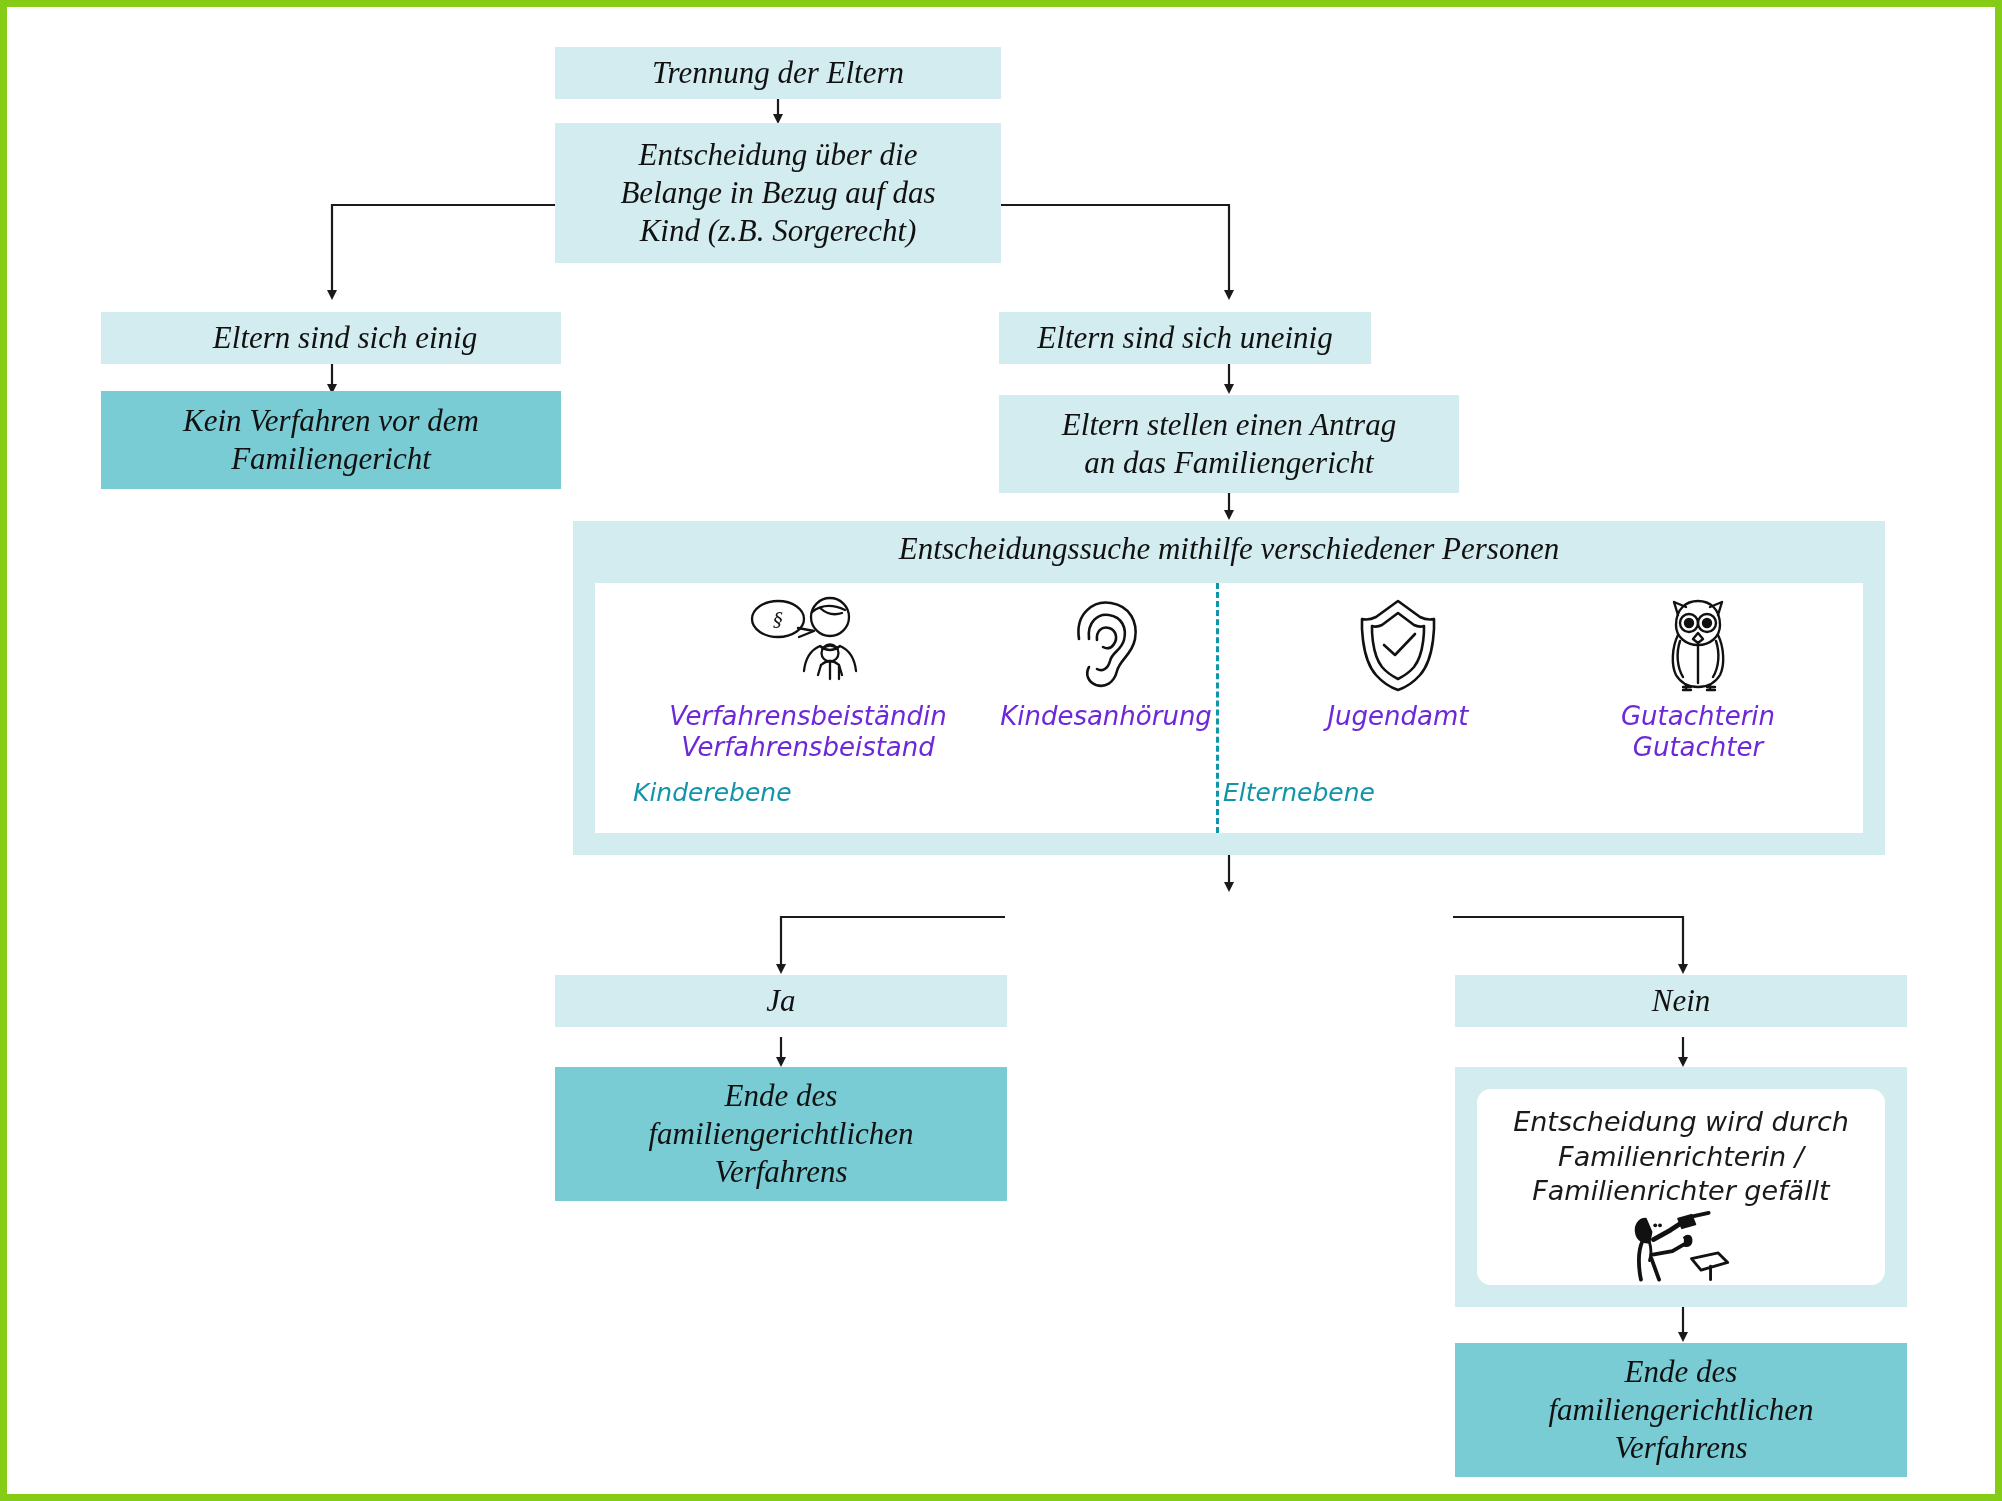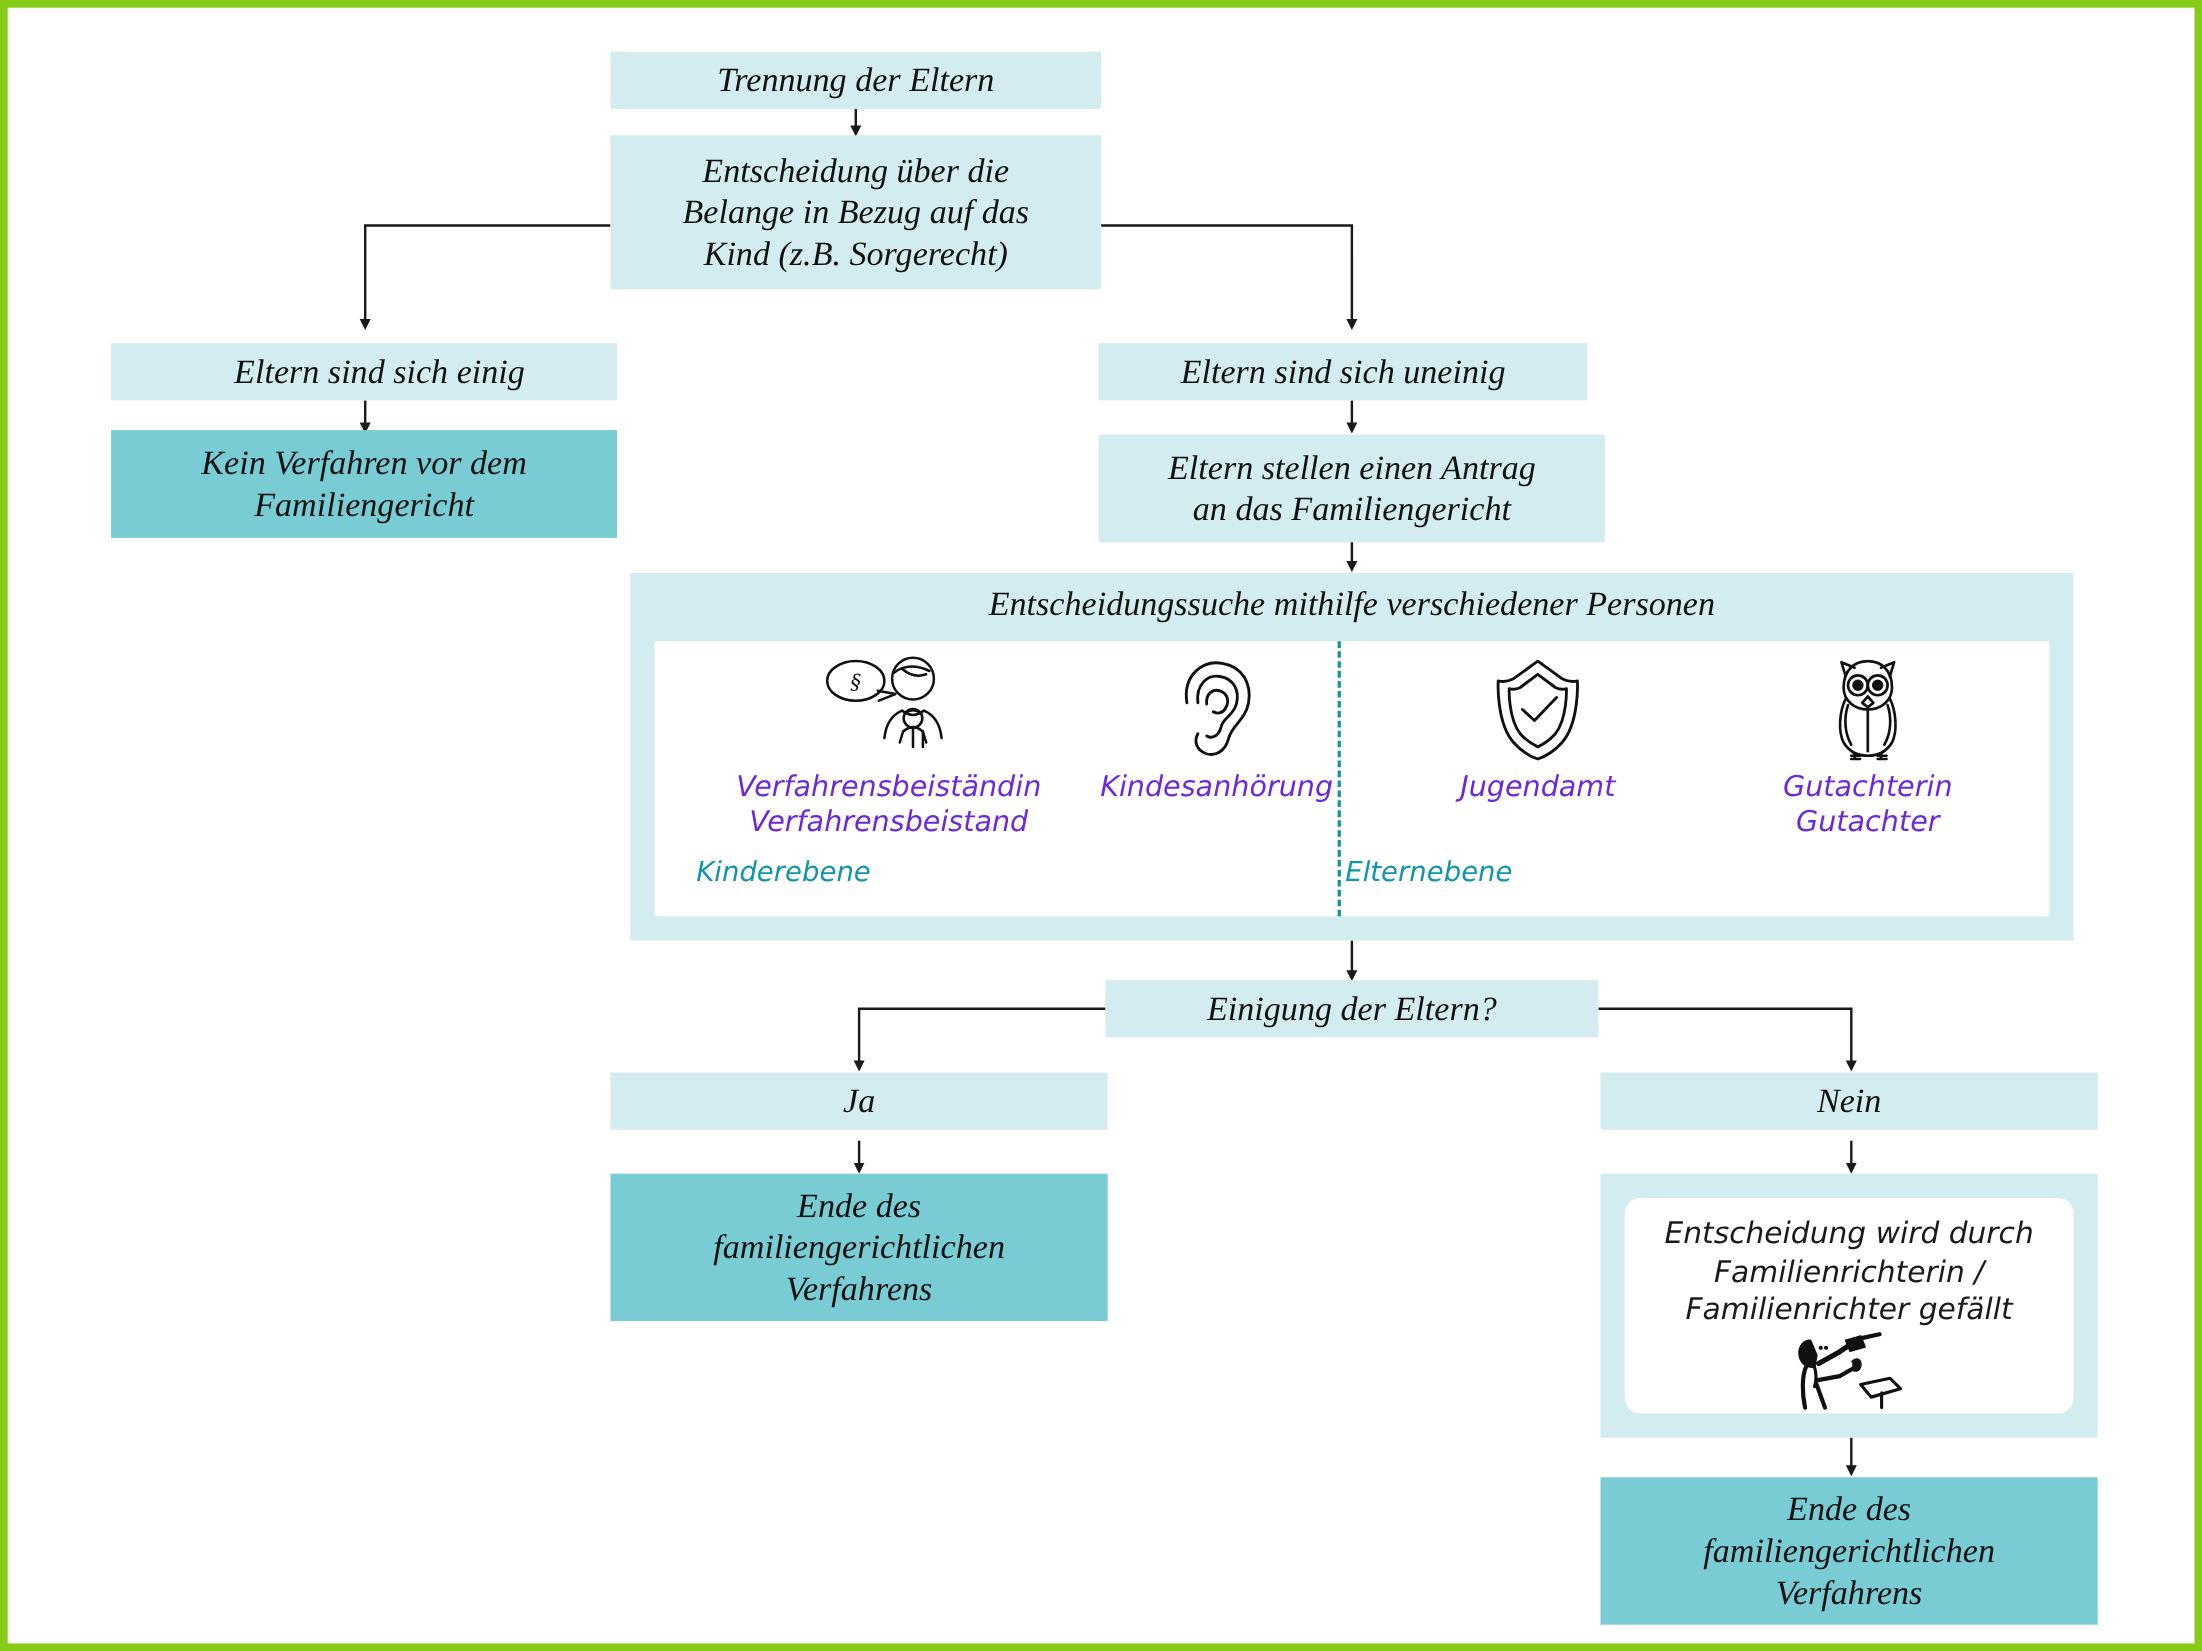--- a/index.html
+++ b/index.html
@@ -166,21 +166,21 @@
 
   <div class="node light" style="left:94px; top:305px; width:460px; height:52px;padding-left:36px;">
     <span>Eltern sind sich einig</span>
   </div>
 
   <div class="node dark" style="left:94px; top:384px; width:460px; height:98px; white-space:pre-line;">
     <span>Kein Verfahren vor dem
 Familiengericht</span>
   </div>
 
-  <div class="node light" style="left:992px; top:305px; width:444px; height:52px;">
+  <div class="node light" style="left:992px; top:305px; width:372px; height:52px;">
     <span>Eltern sind sich uneinig</span>
   </div>
 
   <div class="node light" style="left:992px; top:388px; width:460px; height:98px; white-space:pre-line;">
     <span>Eltern stellen einen Antrag
 an das Familiengericht</span>
   </div>
 
   <div class="panel-outer" style="left:566px; top:514px; width:1312px; height:334px;">
 
@@ -269,23 +269,20 @@
         </g>
       </svg>
       <div class="icon-label">Gutachterin
 Gutachter</div>
     </div>
 
     <div class="level-label" style="left:60px; top:257px; width:580px;">Kinderebene</div>
     <div class="level-label" style="left:650px; top:257px; width:620px;">Elternebene</div>
   </div>
 
-  <div class="node light" style="left:998px; top:884px; width:448px; height:52px;">
-    <span>Einigung der Eltern?</span>
-  </div>
 
   <div class="node light" style="left:548px; top:968px; width:452px; height:52px;">
     <span>Ja</span>
   </div>
 
   <div class="node light" style="left:1448px; top:968px; width:452px; height:52px;">
     <span>Nein</span>
   </div>
 
   <div class="node dark" style="left:548px; top:1060px; width:452px; height:134px; white-space:pre-line;">

